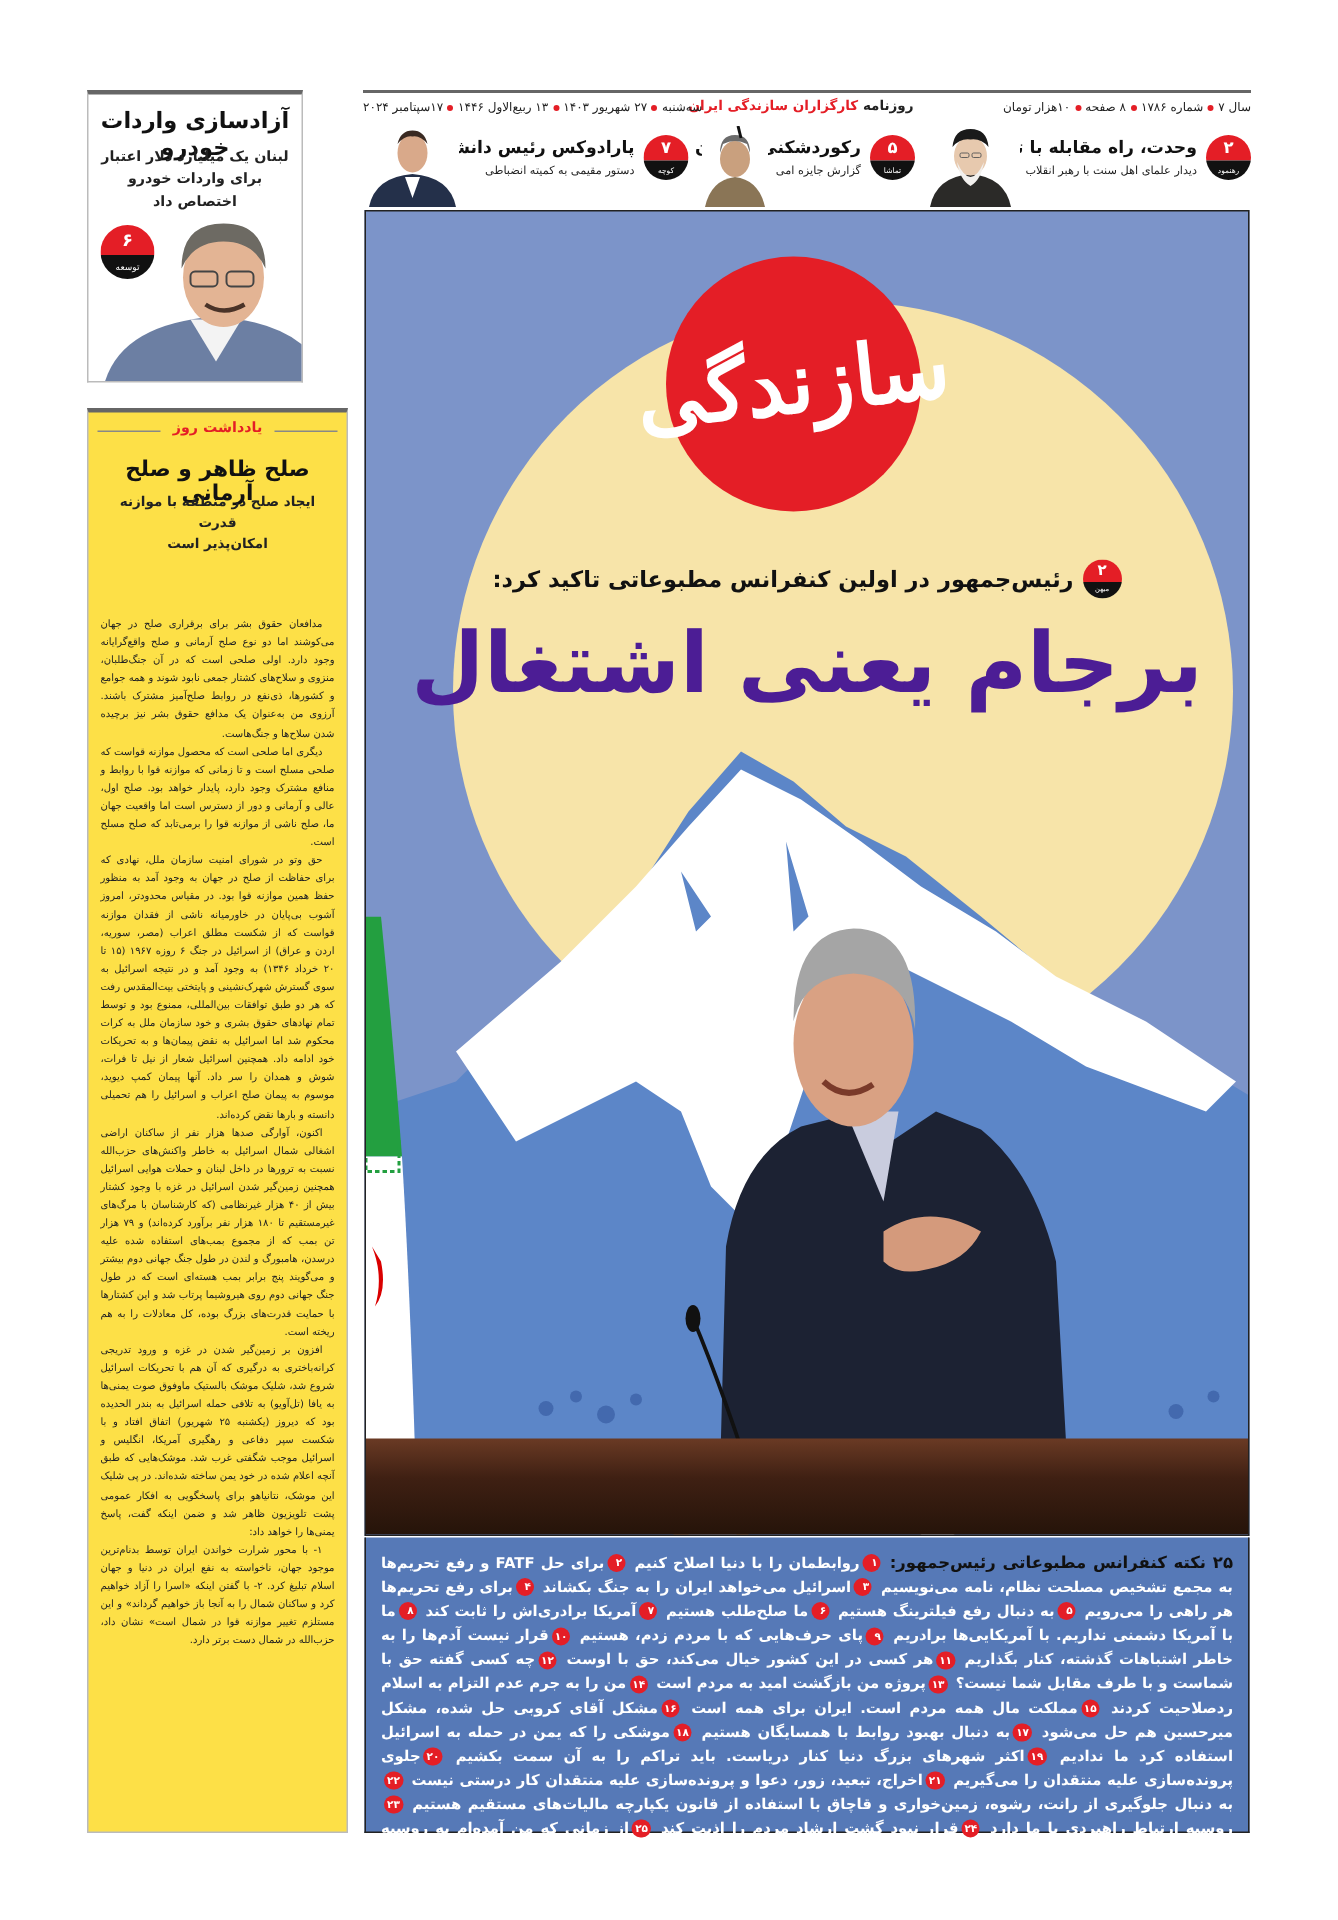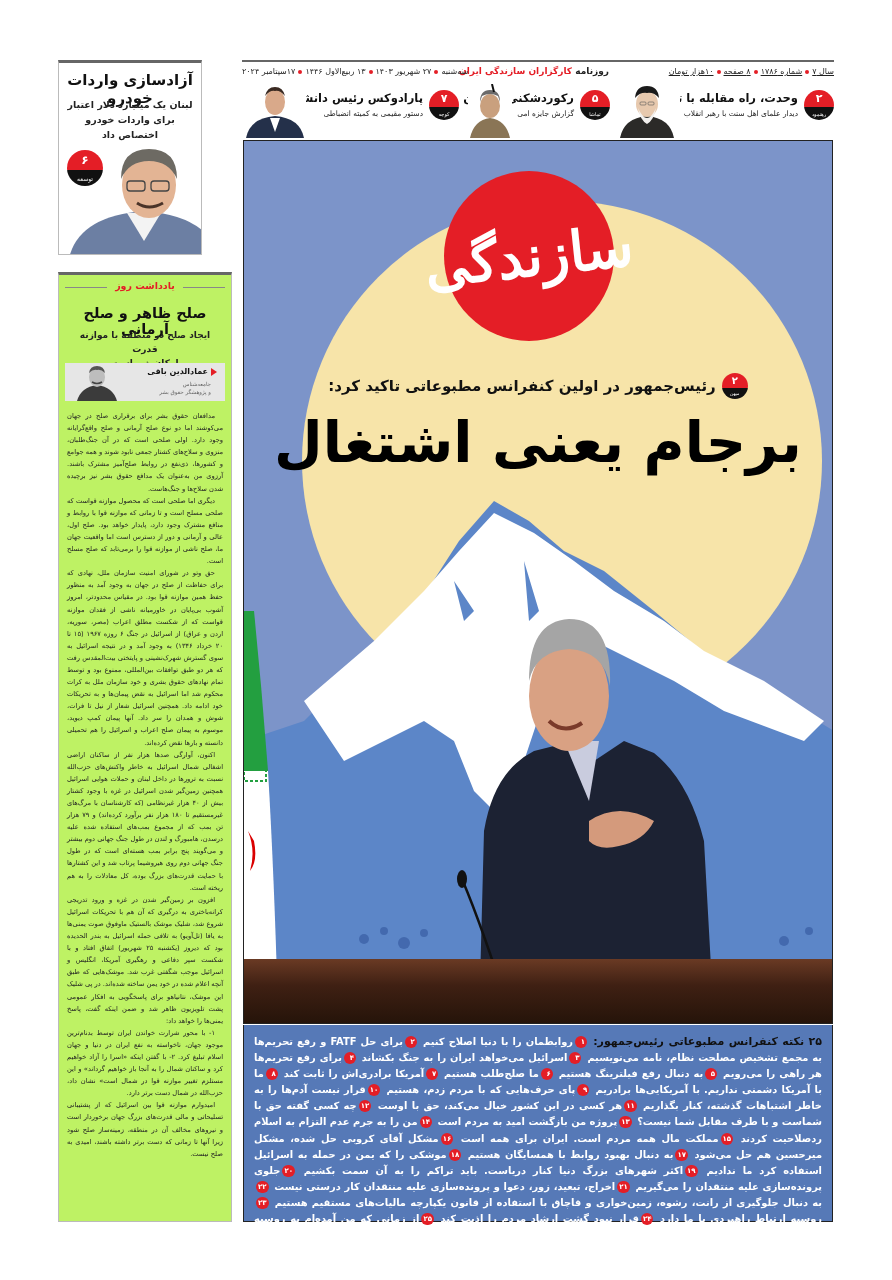--- a/index.html
+++ b/index.html
@@ -8,39 +8,39 @@
 
   .page { position: absolute; left: 0; top: 0; width: 892px; height: 1280px; background: #fff; }
   .promo-box { position: absolute; left: 58px; top: 60px; width: 144px; height: 195px; border: 1px solid #bbb; border-top: 3px solid #666; background: #fff; overflow: hidden; }
   .promo-title { position: absolute; top: 8px; right: 6px; left: 6px; text-align: center; font-weight: bold; font-size: 15px; letter-spacing: -0.3px; }
   .promo-sub { position: absolute; top: 34px; right: 8px; left: 8px; text-align: center; font-size: 9.5px; line-height: 15px; font-weight: bold; color: #222; }
   .promo-photo { position: absolute; left: 10px; top: 78px; width: 150px; height: 117px; }
   .promo-badge { position: absolute; left: 8px; top: 87px; width: 36px; height: 36px; border-radius: 50%; overflow: hidden; display: flex; flex-direction: column; }
   .badge-top { flex: 1; background: #e41e26; color: #fff; font-size: 12px; font-weight: bold; display: flex; align-items: center; justify-content: center; }
   .badge-bot { flex: 0.8; background: #111; color: #fff; font-size: 6px; display: flex; align-items: center; justify-content: center; }
 
-  .note-box { position: absolute; left: 58px; top: 272px; width: 174px; height: 950px; border: 1px solid #bbb; border-top: 3px solid #666; background: #bef264; }
+  .note-box { position: absolute; left: 58px; top: 272px; width: 174px; height: 950px; border: 1px solid #bbb; border-top: 3px solid #666; background: #fde047; }
   .note-label { position: absolute; top: 5px; left: 0; right: 0; text-align: center; font-size: 9.5px; color: #e41e26; font-weight: bold; }
   .note-label::before, .note-label::after { content: ""; position: absolute; top: 7px; width: 42px; height: 1px; background: #888; }
   .note-label::before { right: 6px; }
   .note-label::after { left: 6px; }
   .note-title { position: absolute; top: 30px; left: 4px; right: 4px; text-align: center; font-size: 14.5px; font-weight: bold; }
   .note-sub { position: absolute; top: 53px; left: 8px; right: 8px; text-align: center; font-size: 9px; line-height: 14px; font-weight: bold; color: #222; }
   .author-strip { position: absolute; top: 88px; left: 6px; right: 6px; height: 38px; background: #e6e6e6; }
   .author-photo { position: absolute; left: 8px; top: 0; width: 48px; height: 38px; }
   .author-name { position: absolute; right: 8px; top: 4px; font-size: 8px; font-weight: bold; color: #111; }
   .author-name::before { content: ""; display: inline-block; width: 0; height: 0; border-top: 4px solid transparent; border-bottom: 4px solid transparent; border-left: 6px solid #e41e26; margin-left: 3px; vertical-align: middle; }
   .author-role { position: absolute; right: 14px; top: 17px; font-size: 5.5px; color: #666; line-height: 8px; text-align: right; }
   .note-body { position: absolute; top: 135px; left: 8px; right: 8px; font-size: 6.7px; line-height: 12.1px; text-align: justify; color: #222; }
   .note-body p { text-indent: 8px; margin-bottom: 0; }
 
   
   .top-rule { position: absolute; left: 242px; top: 60px; width: 592px; height: 2px; background: #666; }
   .masthead-line { position: absolute; left: 242px; top: 64px; width: 592px; height: 18px; font-size: 8px; color: #222; }
-  .mh-right { position: absolute; right: 0; top: 3px; text-decoration: underline; }
+  .mh-right { position: absolute; right: 0; top: 3px; }
   .mh-center { position: absolute; right: 225px; top: 2px; font-size: 9px; font-weight: bold; }
   .mh-center .red { color: #e41e26; margin-left: 30px; }
   .mh-left { position: absolute; left: 0; top: 3px; }
   .dot { display: inline-block; width: 4px; height: 4px; border-radius: 50%; background: #e41e26; margin: 0 3px; vertical-align: middle; }
 
   .teaser { position: absolute; top: 84px; height: 54px; }
   .teaser .num { position: absolute; right: 0; top: 6px; width: 30px; height: 30px; border-radius: 50%; overflow: hidden; display: flex; flex-direction: column; }
   .teaser .num .t { flex: 1.1; background: #e41e26; color: #fff; font-size: 11px; font-weight: bold; display: flex; align-items: center; justify-content: center; }
   .teaser .num .b { flex: 0.8; background: #111; color: #fff; font-size: 5px; display: flex; align-items: center; justify-content: center; }
   .teaser .tt { position: absolute; right: 36px; top: 7px; font-size: 11.5px; font-weight: bold; white-space: nowrap; }
@@ -51,21 +51,21 @@
   .cover { position: absolute; left: 243px; top: 140px; width: 590px; height: 884px; background: #7c94c9; overflow: hidden; border: 1px solid #222; }
   .sun { position: absolute; left: 58px; top: 60px; width: 520px; height: 520px; border-radius: 50%; background: #f7e4a9; }
   .mountain { position: absolute; left: 0; top: 0; width: 590px; height: 884px; }
   .logo-circle { position: absolute; left: 200px; top: 30px; width: 170px; height: 170px; border-radius: 50%; background: #e41e26; display: flex; align-items: center; justify-content: center; }
   .logo-text { color: #fff; font-size: 56px; font-weight: bold; font-family: "DejaVu Serif", serif; transform: rotate(-6deg); }
   .kicker { position: absolute; top: 232px; right: 40px; left: 40px; display: flex; flex-direction: row; align-items: center; justify-content: center; gap: 6px; }
   .kicker .num { width: 26px; height: 26px; border-radius: 50%; overflow: hidden; display: flex; flex-direction: column; flex-shrink: 0; }
   .kicker .num .t { flex: 1.1; background: #e41e26; color: #fff; font-size: 10px; font-weight: bold; display: flex; align-items: center; justify-content: center; }
   .kicker .num .b { flex: 0.8; background: #111; color: #fff; font-size: 4.5px; display: flex; align-items: center; justify-content: center; }
   .kicker .txt { font-size: 15px; font-weight: bold; color: #111; }
-  .headline { position: absolute; top: 262px; left: 0; right: 0; text-align: center; font-size: 56px; font-weight: bold; color: #000000; letter-spacing: -1px; line-height: 80px; }
+  .headline { position: absolute; top: 262px; left: 0; right: 0; text-align: center; font-size: 56px; font-weight: bold; color: #4c1d95; letter-spacing: -1px; line-height: 80px; }
 
   .flag { position: absolute; left: 0; top: 470px; width: 36px; height: 400px; }
   .photo { position: absolute; left: 0; top: 0; width: 590px; height: 884px; }
 
   .desk { position: absolute; left: 0; top: 818px; width: 590px; height: 66px; background: linear-gradient(#6a3a24, #3f2013 40%, #241309); }
 
   
   .summary { position: absolute; left: 243px; top: 1025px; width: 590px; height: 197px; background: #5679b7; border: 1px solid #222; border-top: none; padding: 9px 10px 0 10px; }
   .summary-text { font-size: 9.9px; line-height: 16.1px; color: #fff; font-weight: bold; text-align: justify; text-align-last: right; }
   .summary-text .lead { color: #111; font-size: 11px; font-weight: bold; }
@@ -163,42 +163,27 @@
     </div>
   </div>
 
   <div class="note-box">
     <div class="note-label">یادداشت روز</div>
     <div class="note-title">صلح ظاهر و صلح آرمانی</div>
     <div class="note-sub">
       <div>ایجاد صلح در منطقه با موازنه قدرت</div>
       <div>امکان‌پذیر است</div>
     </div>
-    <div class="author-strip">
-      <svg class="author-photo" viewBox="0 0 48 38">
-        <rect width="48" height="38" fill="#e6e6e6"></rect>
-        <path d="M4 38 Q8 24 24 22 Q40 24 44 38 Z" fill="#3b3b3b"></path>
-        <ellipse cx="24" cy="14" rx="8" ry="10" fill="#bdbdbd"></ellipse>
-        <path d="M16 10 Q17 3 24 3 Q31 3 32 10 Q28 6 24 7 Q20 6 16 10 Z" fill="#555"></path>
-        <path d="M19 19 Q24 22 29 19" stroke="#444" stroke-width="1.5" fill="none"></path>
-      </svg>
-      <div class="author-name">عمادالدین باقی</div>
-      <div class="author-role">
-        <div>جامعه‌شناس</div>
-        <div>و پژوهشگر حقوق بشر</div>
-      </div>
-    </div>
     <div class="note-body">
       <p>مدافعان حقوق بشر برای برقراری صلح در جهان می‌کوشند اما دو نوع صلح آرمانی و صلح واقع‌گرایانه وجود دارد. اولی صلحی است که در آن جنگ‌طلبان، منزوی و سلاح‌های کشتار جمعی نابود شوند و همه جوامع و کشورها، ذی‌نفع در روابط صلح‌آمیز مشترک باشند. آرزوی من به‌عنوان یک مدافع حقوق بشر نیز برچیده شدن سلاح‌ها و جنگ‌هاست.</p>
       <p>دیگری اما صلحی است که محصول موازنه قواست که صلحی مسلح است و تا زمانی که موازنه قوا با روابط و منافع مشترک وجود دارد، پایدار خواهد بود. صلح اول، عالی و آرمانی و دور از دسترس است اما واقعیت جهان ما، صلح ناشی از موازنه قوا را برمی‌تابد که صلح مسلح است.</p>
       <p>حق وتو در شورای امنیت سازمان ملل، نهادی که برای حفاظت از صلح در جهان به وجود آمد به منظور حفظ همین موازنه قوا بود. در مقیاس محدودتر، امروز آشوب بی‌پایان در خاورمیانه ناشی از فقدان موازنه قواست که از شکست مطلق اعراب (مصر، سوریه، اردن و عراق) از اسرائیل در جنگ ۶ روزه ۱۹۶۷ (۱۵ تا ۲۰ خرداد ۱۳۴۶) به وجود آمد و در نتیجه اسرائیل به سوی گسترش شهرک‌نشینی و پایتختی بیت‌المقدس رفت که هر دو طبق توافقات بین‌المللی، ممنوع بود و توسط تمام نهادهای حقوق بشری و خود سازمان ملل به کرات محکوم شد اما اسرائیل به نقض پیمان‌ها و به تحریکات خود ادامه داد. همچنین اسرائیل شعار از نیل تا فرات، شوش و همدان را سر داد. آنها پیمان کمپ دیوید، موسوم به پیمان صلح اعراب و اسرائیل را هم تحمیلی دانسته و بارها نقض کرده‌اند.</p>
       <p>اکنون، آوارگی صدها هزار نفر از ساکنان اراضی اشغالی شمال اسرائیل به خاطر واکنش‌های حزب‌الله نسبت به ترورها در داخل لبنان و حملات هوایی اسرائیل همچنین زمین‌گیر شدن اسرائیل در غزه با وجود کشتار بیش از ۴۰ هزار غیرنظامی (که کارشناسان با مرگ‌های غیرمستقیم تا ۱۸۰ هزار نفر برآورد کرده‌اند) و ۷۹ هزار تن بمب که از مجموع بمب‌های استفاده شده علیه درسدن، هامبورگ و لندن در طول جنگ جهانی دوم بیشتر و می‌گویند پنج برابر بمب هسته‌ای است که در طول جنگ جهانی دوم روی هیروشیما پرتاب شد و این کشتارها با حمایت قدرت‌های بزرگ بوده، کل معادلات را به هم ریخته است.</p>
       <p>افزون بر زمین‌گیر شدن در غزه و ورود تدریجی کرانه‌باختری به درگیری که آن هم با تحریکات اسرائیل شروع شد، شلیک موشک بالستیک ماوفوق صوت یمنی‌ها به یافا (تل‌آویو) به تلافی حمله اسرائیل به بندر الحدیده بود که دیروز (یکشنبه ۲۵ شهریور) اتفاق افتاد و با شکست سپر دفاعی و رهگیری آمریکا، انگلیس و اسرائیل موجب شگفتی غرب شد. موشک‌هایی که طبق آنچه اعلام شده در خود یمن ساخته شده‌اند. در پی شلیک این موشک، نتانیاهو برای پاسخگویی به افکار عمومی پشت تلویزیون ظاهر شد و ضمن اینکه گفت، پاسخ یمنی‌ها را خواهد داد:</p>
       <p>۱- با محور شرارت خواندن ایران توسط بدنام‌ترین موجود جهان، ناخواسته به نفع ایران در دنیا و جهان اسلام تبلیغ کرد. ۲- با گفتن اینکه «اسرا را آزاد خواهیم کرد و ساکنان شمال را به آنجا باز خواهیم گرداند» و این مستلزم تغییر موازنه قوا در شمال است» نشان داد، حزب‌الله در شمال دست برتر دارد.</p>
-      <p>امیدوارم موازنه قوا بین اسرائیل که از پشتیبانی تسلیحاتی و مالی قدرت‌های بزرگ جهان برخوردار است و نیروهای مخالف آن در منطقه، زمینه‌ساز صلح شود زیرا آنها تا زمانی که دست برتر داشته باشند، امیدی به صلح نیست.</p>
     </div>
   </div>
 
   <div class="cover">
     <div class="sun"></div>
 
     <svg class="mountain" viewBox="0 0 590 884">
       <path d="M0 700 L0 600 L60 580 L120 520 L170 470 L215 400 L250 360 L285 380 L320 410 L360 430 L410 470 L470 520 L540 560 L590 590 L590 884 L0 884 Z" fill="#5c86c8"></path>
       <path d="M60 560 L130 500 L180 450 L215 410 L250 372 L290 392 L330 420 L370 450 L420 480 L460 510 L520 540 L580 580 L560 600 L480 570 L430 540 L390 520 L350 500 L330 520 L300 560 L280 620 L260 680 L230 650 L210 600 L180 580 L140 600 L100 620 Z" fill="#ffffff"></path>
       <path d="M210 440 L230 470 L220 480 Z M280 420 L295 470 L285 480 Z M330 440 L340 470 Z" fill="#5c86c8"></path>

